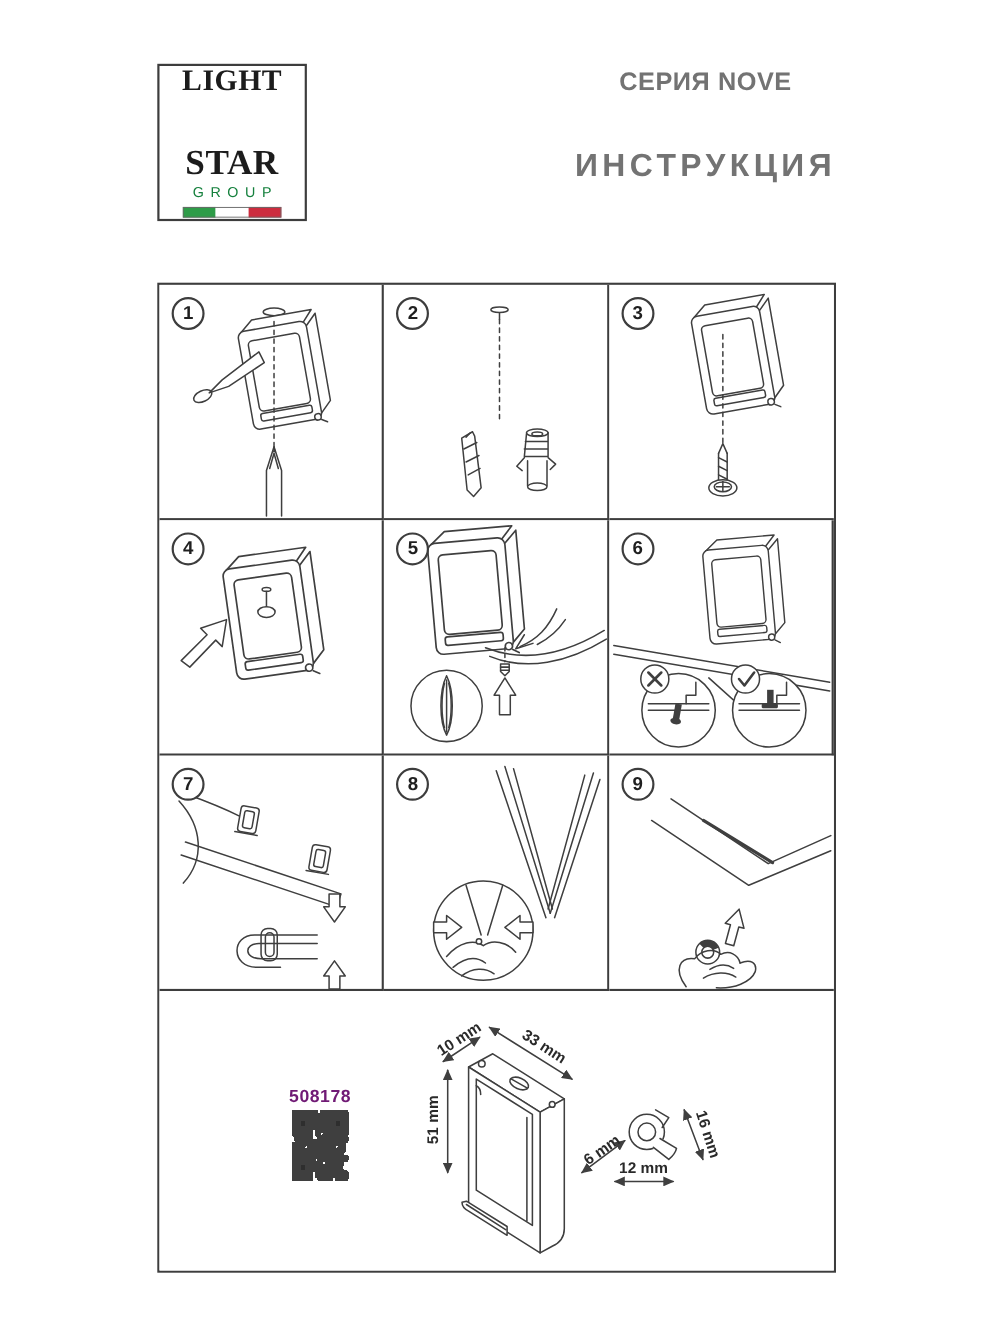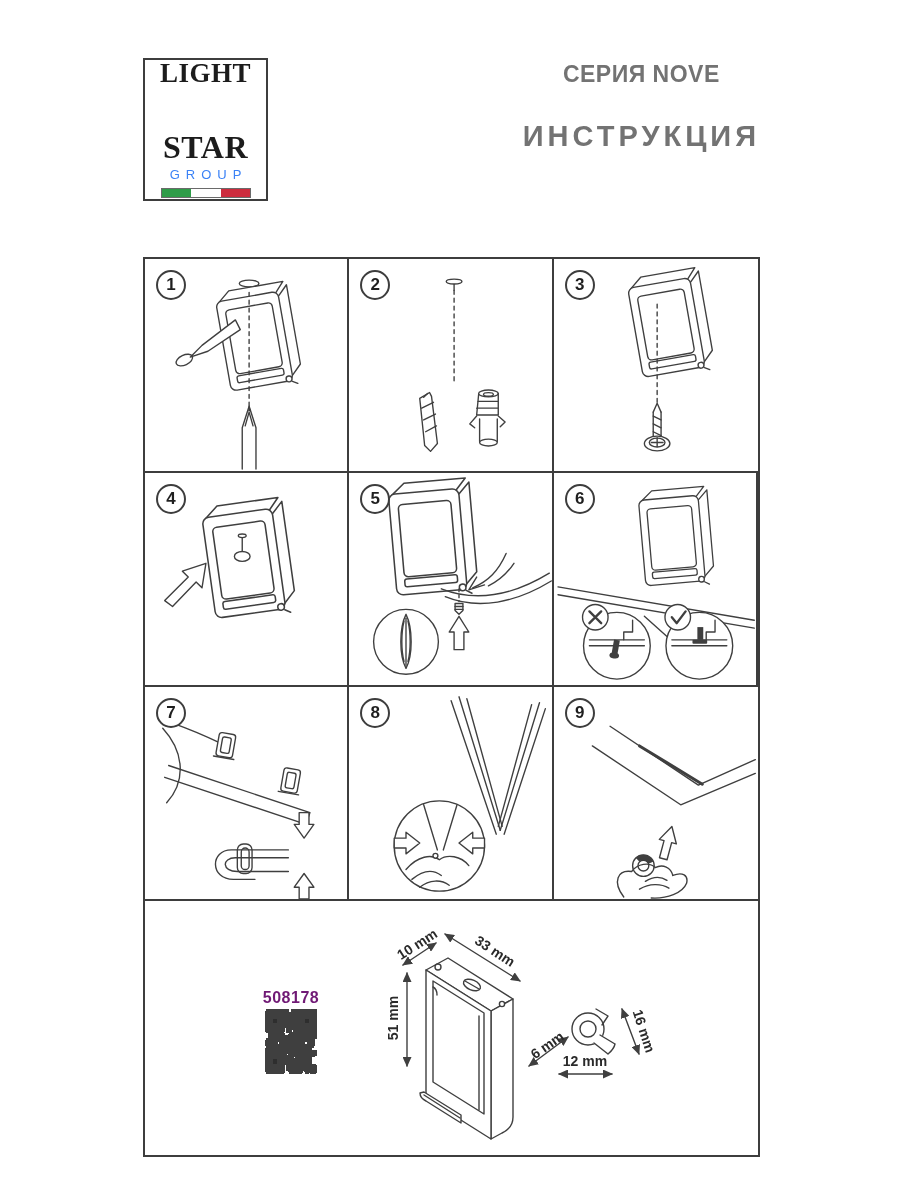--- a/index.html
+++ b/index.html
@@ -1,30 +1,30 @@
 <!DOCTYPE html>
 <html><head>
 <meta charset="utf-8">
 <style>
   html,body{margin:0;padding:0;background:#fff;}
   .page{position:relative;width:902px;height:1200px;background:#fff;overflow:hidden;
         font-family:"Liberation Sans",sans-serif;color:#222;}
   
-  .logo-box{position:absolute;left:143px;top:58px;width:125px;height:143px;
+  .logo-box{position:absolute;left:143px;top:58px;width:136px;height:143px;
             border:2px solid #3d3d3d;box-sizing:border-box;background:#fff;
             display:flex;flex-direction:column;align-items:center;justify-content:center;}
   .logo-w1{font-family:"Liberation Serif",serif;font-weight:700;font-size:27px;line-height:.92;
            letter-spacing:.5px;color:#1c1c1c;}
   .logo-w2{font-family:"Liberation Serif",serif;font-weight:700;font-size:32px;line-height:.95;
            letter-spacing:.5px;color:#1c1c1c;margin-top:46px;}
-  .logo-w3{font-size:13px;font-weight:400;letter-spacing:6px;margin:5px 0 0 6px;color:#3b82f6;}
+  .logo-w3{font-size:13px;font-weight:400;letter-spacing:6px;margin:5px 0 0 6px;color:#15803d;}
   .flag{margin-top:6px;display:block;}
   .hdr{position:absolute;right:142px;top:57px;text-align:center;color:#737373;}
   .hdr-line{font-size:23px;font-weight:700;letter-spacing:.5px;line-height:34px;}
-  .hdr-t1{font-size:29px;font-weight:700;letter-spacing:4px;line-height:35px;margin-top:28px;}
+  .hdr-t1{font-size:29px;font-weight:700;letter-spacing:4px;line-height:35px;margin-top:43px;}
   .hdr-t2{font-size:29px;font-weight:700;letter-spacing:1px;line-height:35px;}
   
   .grid{position:absolute;left:143px;top:257px;width:617px;box-sizing:border-box;
         border:2px solid #3d3d3d;display:grid;grid-template-columns:repeat(3,1fr);
         grid-template-rows:214px 214px 214px 254px;background:#fff;}
   .cell{position:relative;border-right:2px solid #3d3d3d;border-bottom:2px solid #3d3d3d;
         box-sizing:border-box;background:#fff;}
   .cell.c3{border-right:none;}
   .footer-panel{position:relative;grid-column:1/4;border-bottom:none;background:#fff;}
   .badge{position:absolute;left:11px;top:11px;width:30px;height:30px;border:2px solid #3d3d3d;

